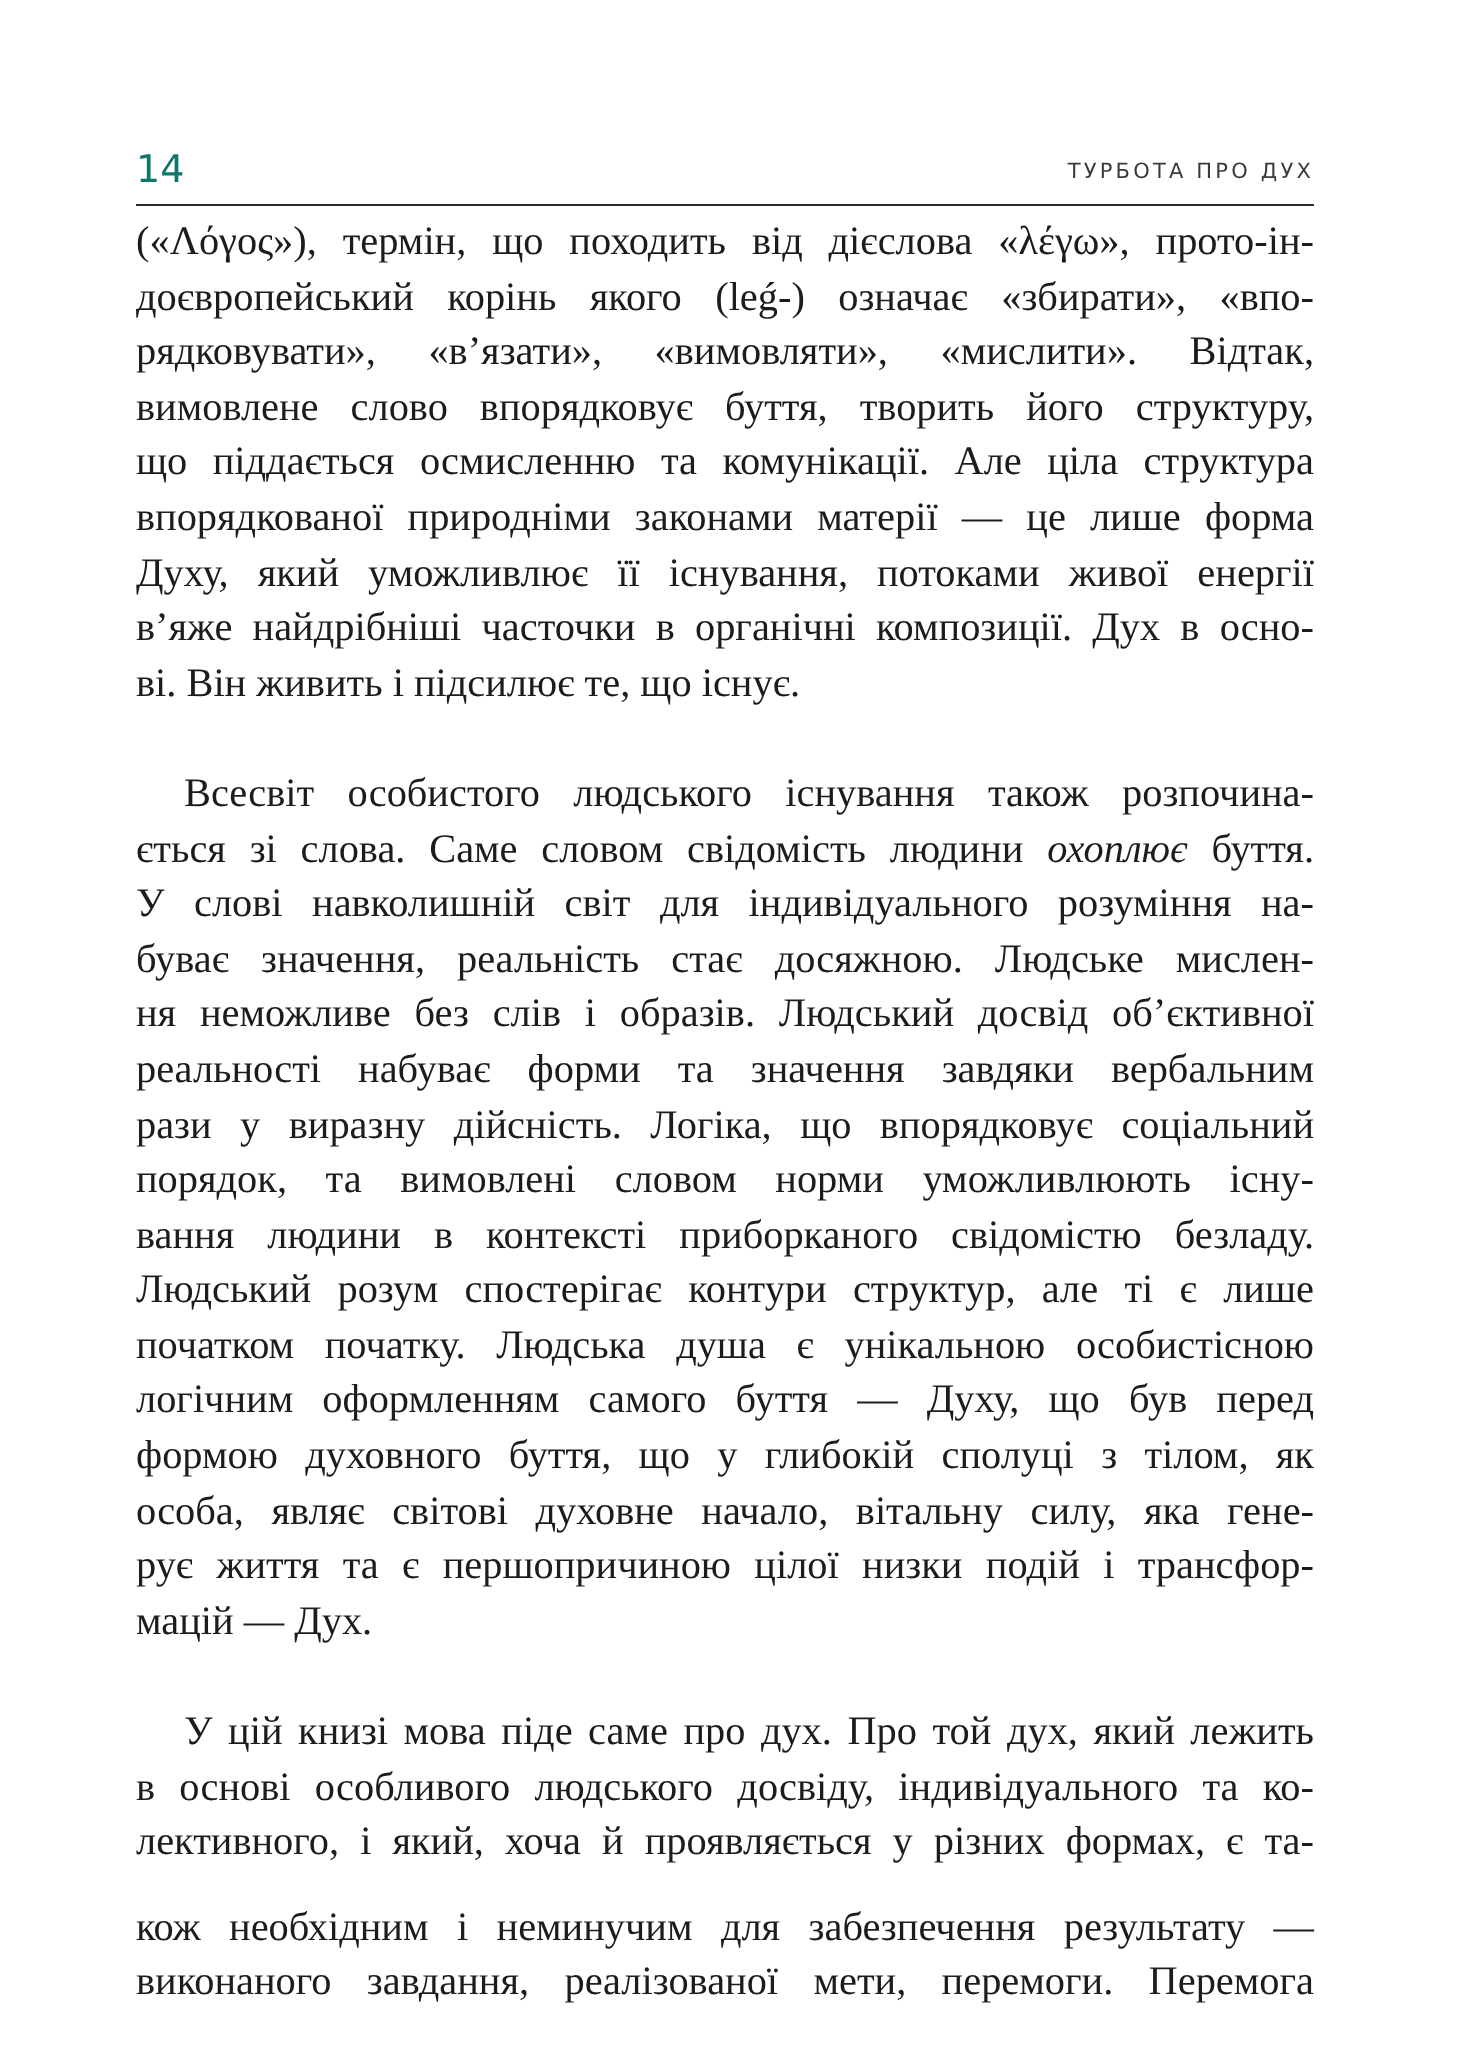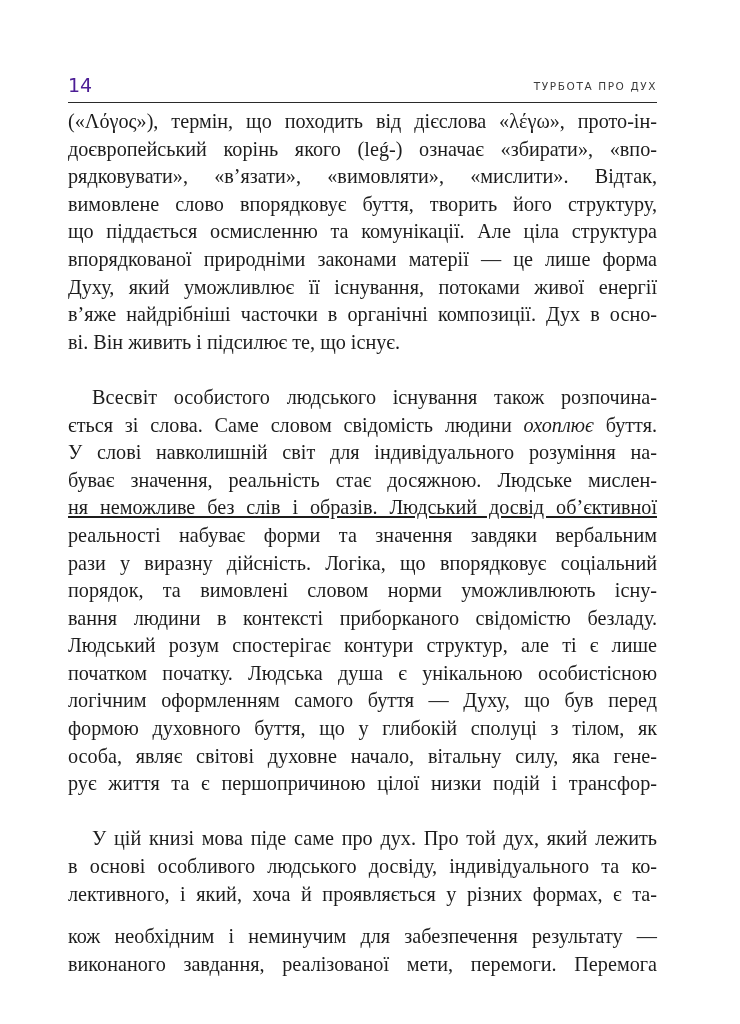--- a/index.html
+++ b/index.html
@@ -1,19 +1,19 @@
 <!DOCTYPE html>
 <html><head>
 <meta charset="utf-8">
 <style>
   html, body { margin: 0; padding: 0; background: #ffffff; }
   body { width: 740px; height: 1024px; position: relative; overflow: hidden; color: #1c1c1c; }
   .page-number {
     position: absolute; left: 68px; top: 74px;
-    font-family: "DejaVu Sans", sans-serif; font-size: 19px; color: #4c1d95;
+    font-family: "DejaVu Sans", sans-serif; font-size: 19px; color: #0f766e;
   }
   .running-head {
     position: absolute; right: 83px; top: 80px;
     font-family: "DejaVu Sans", sans-serif; font-size: 10.5px; letter-spacing: 1.6px; color: #3a3a3a;
   }
   .rule {
     position: absolute; left: 68px; top: 102px; width: 589px; height: 0;
     border-top: 1.3px solid #2a2a2a;
   }
   .body-text {
@@ -47,31 +47,32 @@
     <span class="line" style="width: 589px;"><span style="white-space: nowrap;">в’яже найдрібніші часточки в органічні композиції. Дух в осно-</span></span>
     <span class="line last" style="width: 589px;"><span style="white-space: nowrap;">ві. Він живить і підсилює те, що існує.</span></span>
   </div>
   <span class="gap"></span>
 
   <div>
     <span class="line indent" style="width: 565px;"><span style="white-space: nowrap;">Всесвіт особистого людського існування також розпочина-</span></span>
     <span class="line" style="width: 589px;"><span style="white-space: nowrap;"><span>ється зі слова. Саме словом свідомість людини </span><em>охоплює</em><span> буття.</span></span></span>
     <span class="line" style="width: 589px;"><span style="white-space: nowrap;">У слові навколишній світ для індивідуального розуміння на-</span></span>
     <span class="line" style="width: 589px;"><span style="white-space: nowrap;">буває значення, реальність стає досяжною. Людське мислен-</span></span>
-    <span class="line" style="width: 589px; text-decoration: underline;"><span style="white-space: nowrap;">ня неможливе без слів і образів. Людський досвід об’єктивної</span></span>
+    <span class="line" style="width: 589px;"><span style="white-space: nowrap;">ня неможливе без слів і образів. Людський досвід об’єктивної</span></span>
     <span class="line" style="width: 589px;"><span style="white-space: nowrap;">реальності набуває форми та значення завдяки вербальним</span></span>
     <span class="line" style="width: 589px;"><span style="white-space: nowrap;">рази у виразну дійсність. Логіка, що впорядковує соціальний</span></span>
     <span class="line" style="width: 589px;"><span style="white-space: nowrap;">порядок, та вимовлені словом норми уможливлюють існу-</span></span>
     <span class="line" style="width: 589px;"><span style="white-space: nowrap;">вання людини в контексті приборканого свідомістю безладу.</span></span>
     <span class="line" style="width: 589px;"><span style="white-space: nowrap;">Людський розум спостерігає контури структур, але ті є лише</span></span>
     <span class="line" style="width: 589px;"><span style="white-space: nowrap;">початком початку. Людська душа є унікальною особистісною</span></span>
     <span class="line" style="width: 589px;"><span style="white-space: nowrap;">логічним оформленням самого буття — Духу, що був перед</span></span>
     <span class="line" style="width: 589px;"><span style="white-space: nowrap;">формою духовного буття, що у глибокій сполуці з тілом, як</span></span>
     <span class="line" style="width: 589px;"><span style="white-space: nowrap;">особа, являє світові духовне начало, вітальну силу, яка гене-</span></span>
     <span class="line" style="width: 589px;"><span style="white-space: nowrap;">рує життя та є першопричиною цілої низки подій і трансфор-</span></span>
+    <span class="line last" style="width: 589px;"><span style="white-space: nowrap;">мацій — Дух.</span></span>
   </div>
   <span class="gap"></span>
 
   <div>
     <span class="line indent" style="width: 565px;"><span style="white-space: nowrap;">У цій книзі мова піде саме про дух. Про той дух, який лежить</span></span>
     <span class="line" style="width: 589px;"><span style="white-space: nowrap;">в основі особливого людського досвіду, індивідуального та ко-</span></span>
     <span class="line" style="width: 589px;"><span style="white-space: nowrap;">лективного, і який, хоча й проявляється у різних формах, є та-</span></span>
     <span class="line" style="width: 589px; margin-top: 15px;"><span style="white-space: nowrap;">кож необхідним і неминучим для забезпечення результату —</span></span>
     <span class="line" style="width: 589px;"><span style="white-space: nowrap;">виконаного завдання, реалізованої мети, перемоги. Перемога</span></span>
   </div>

